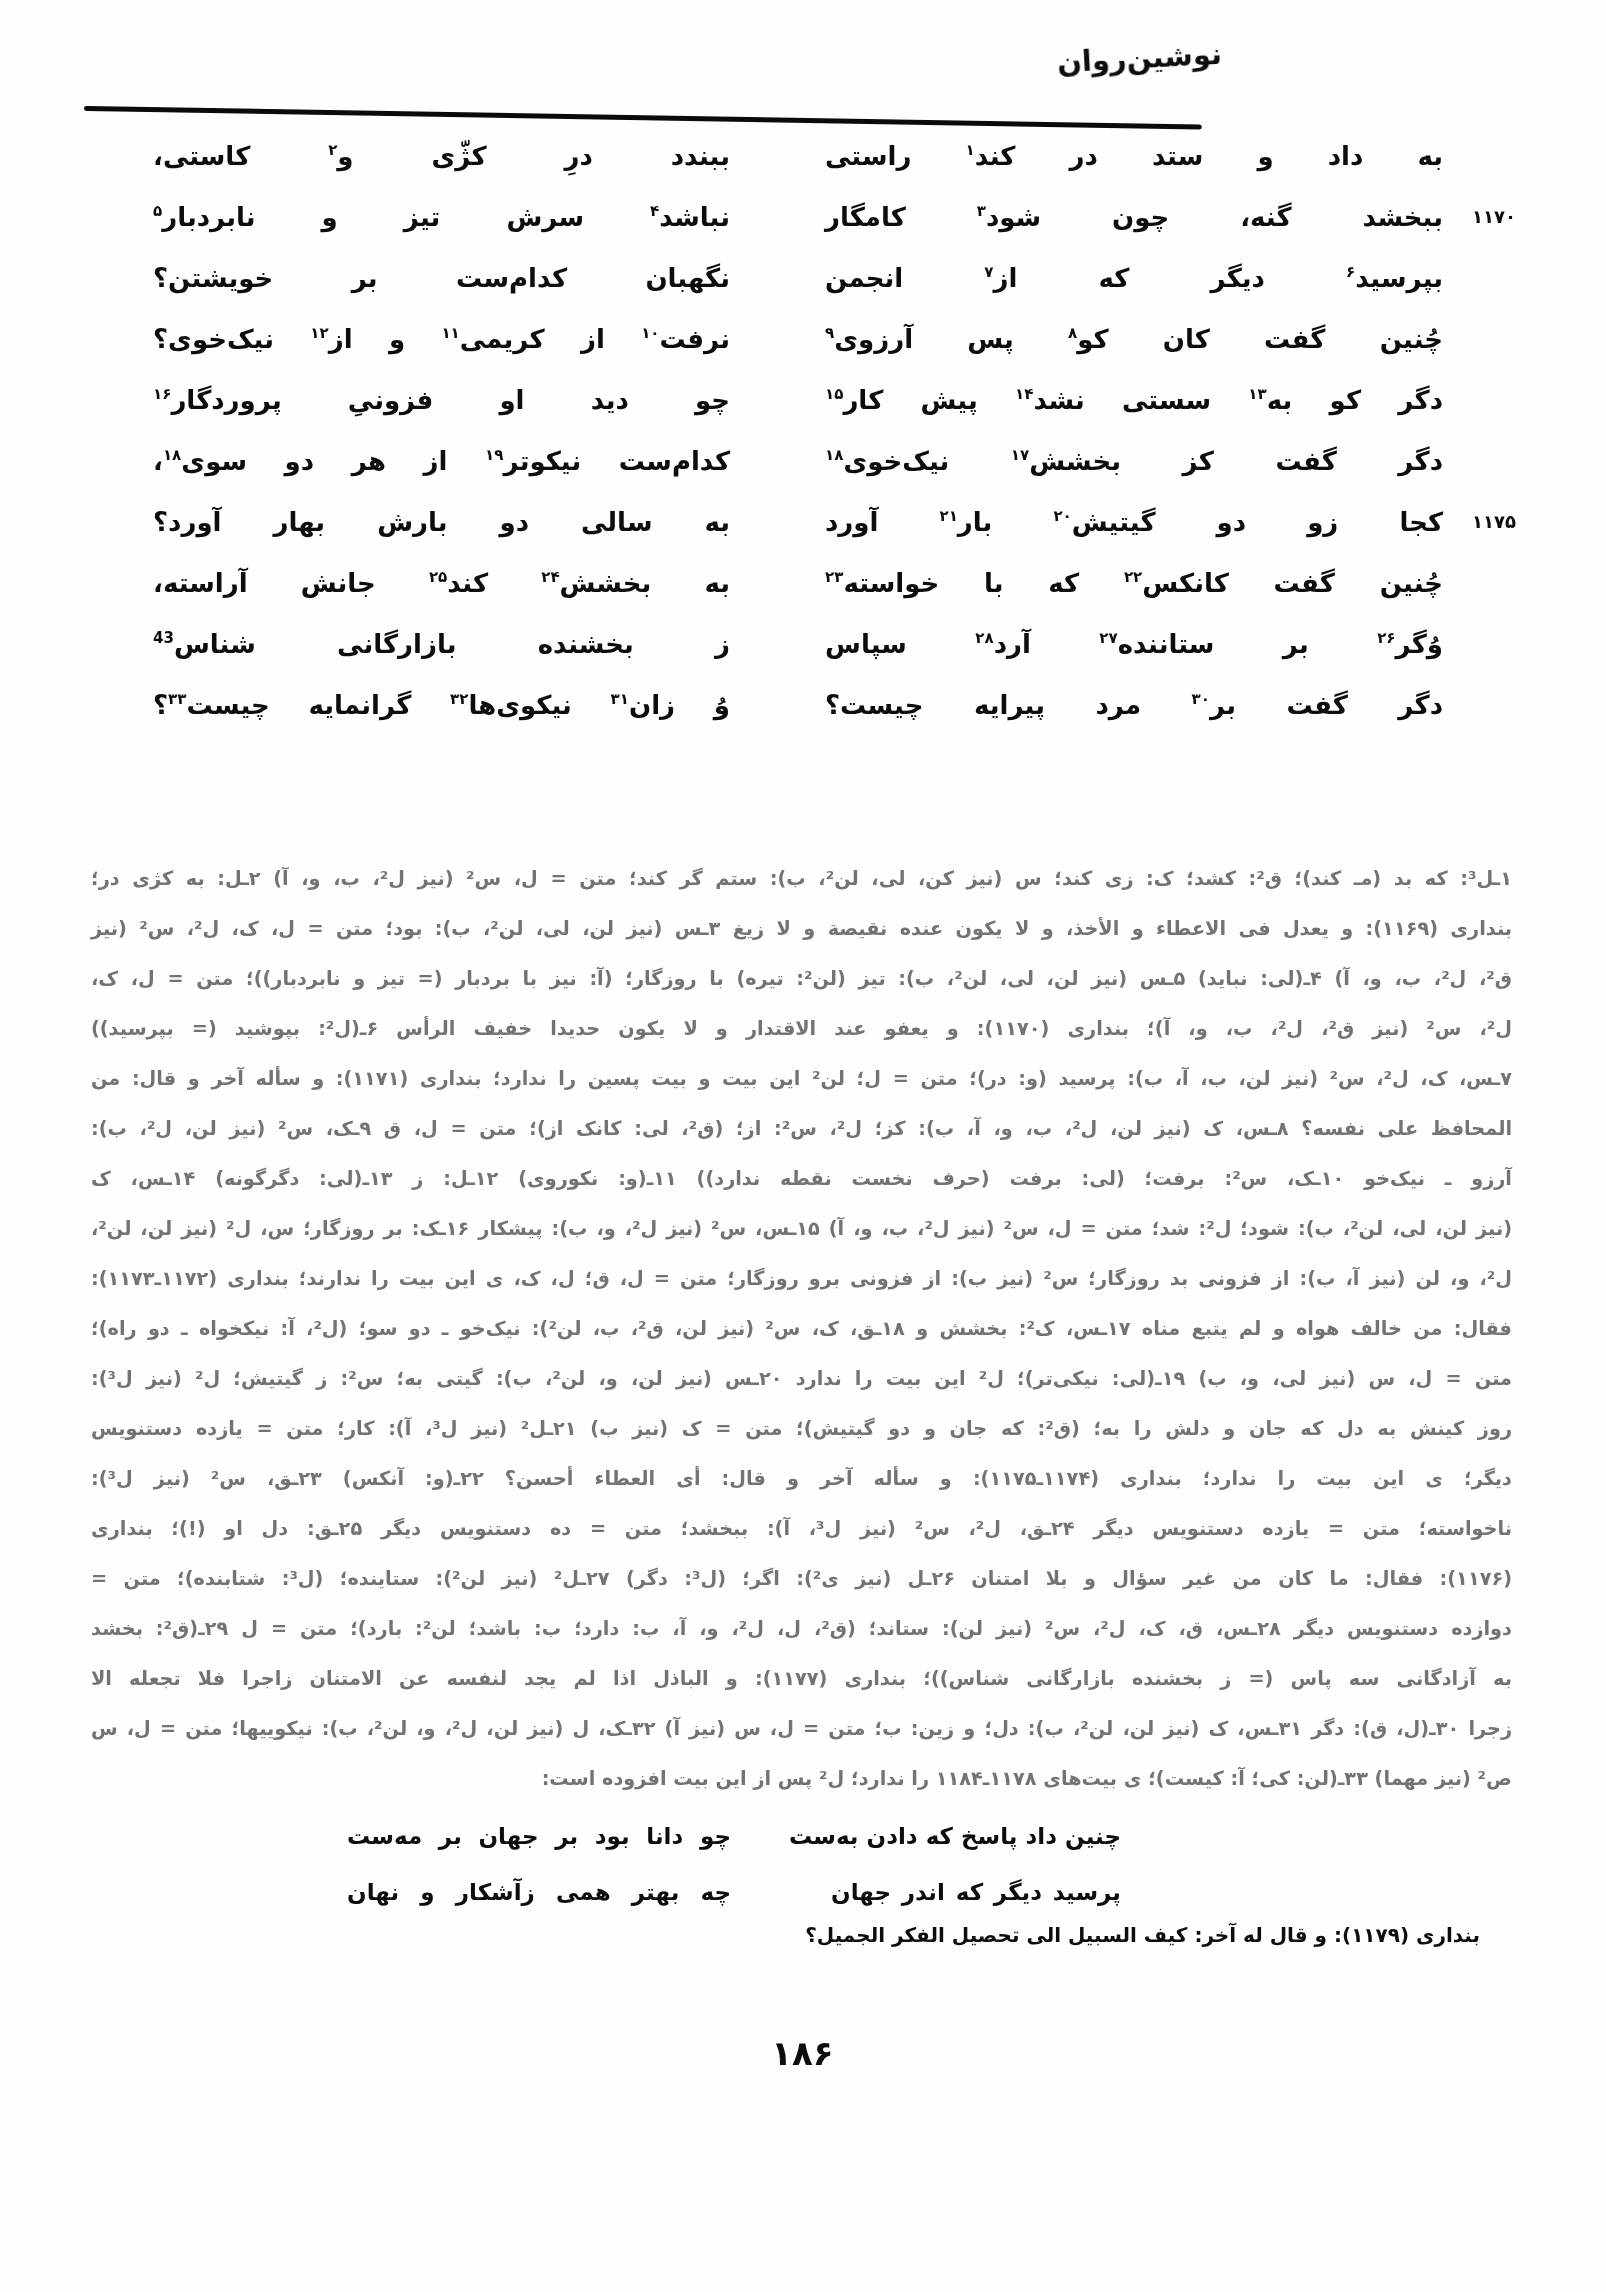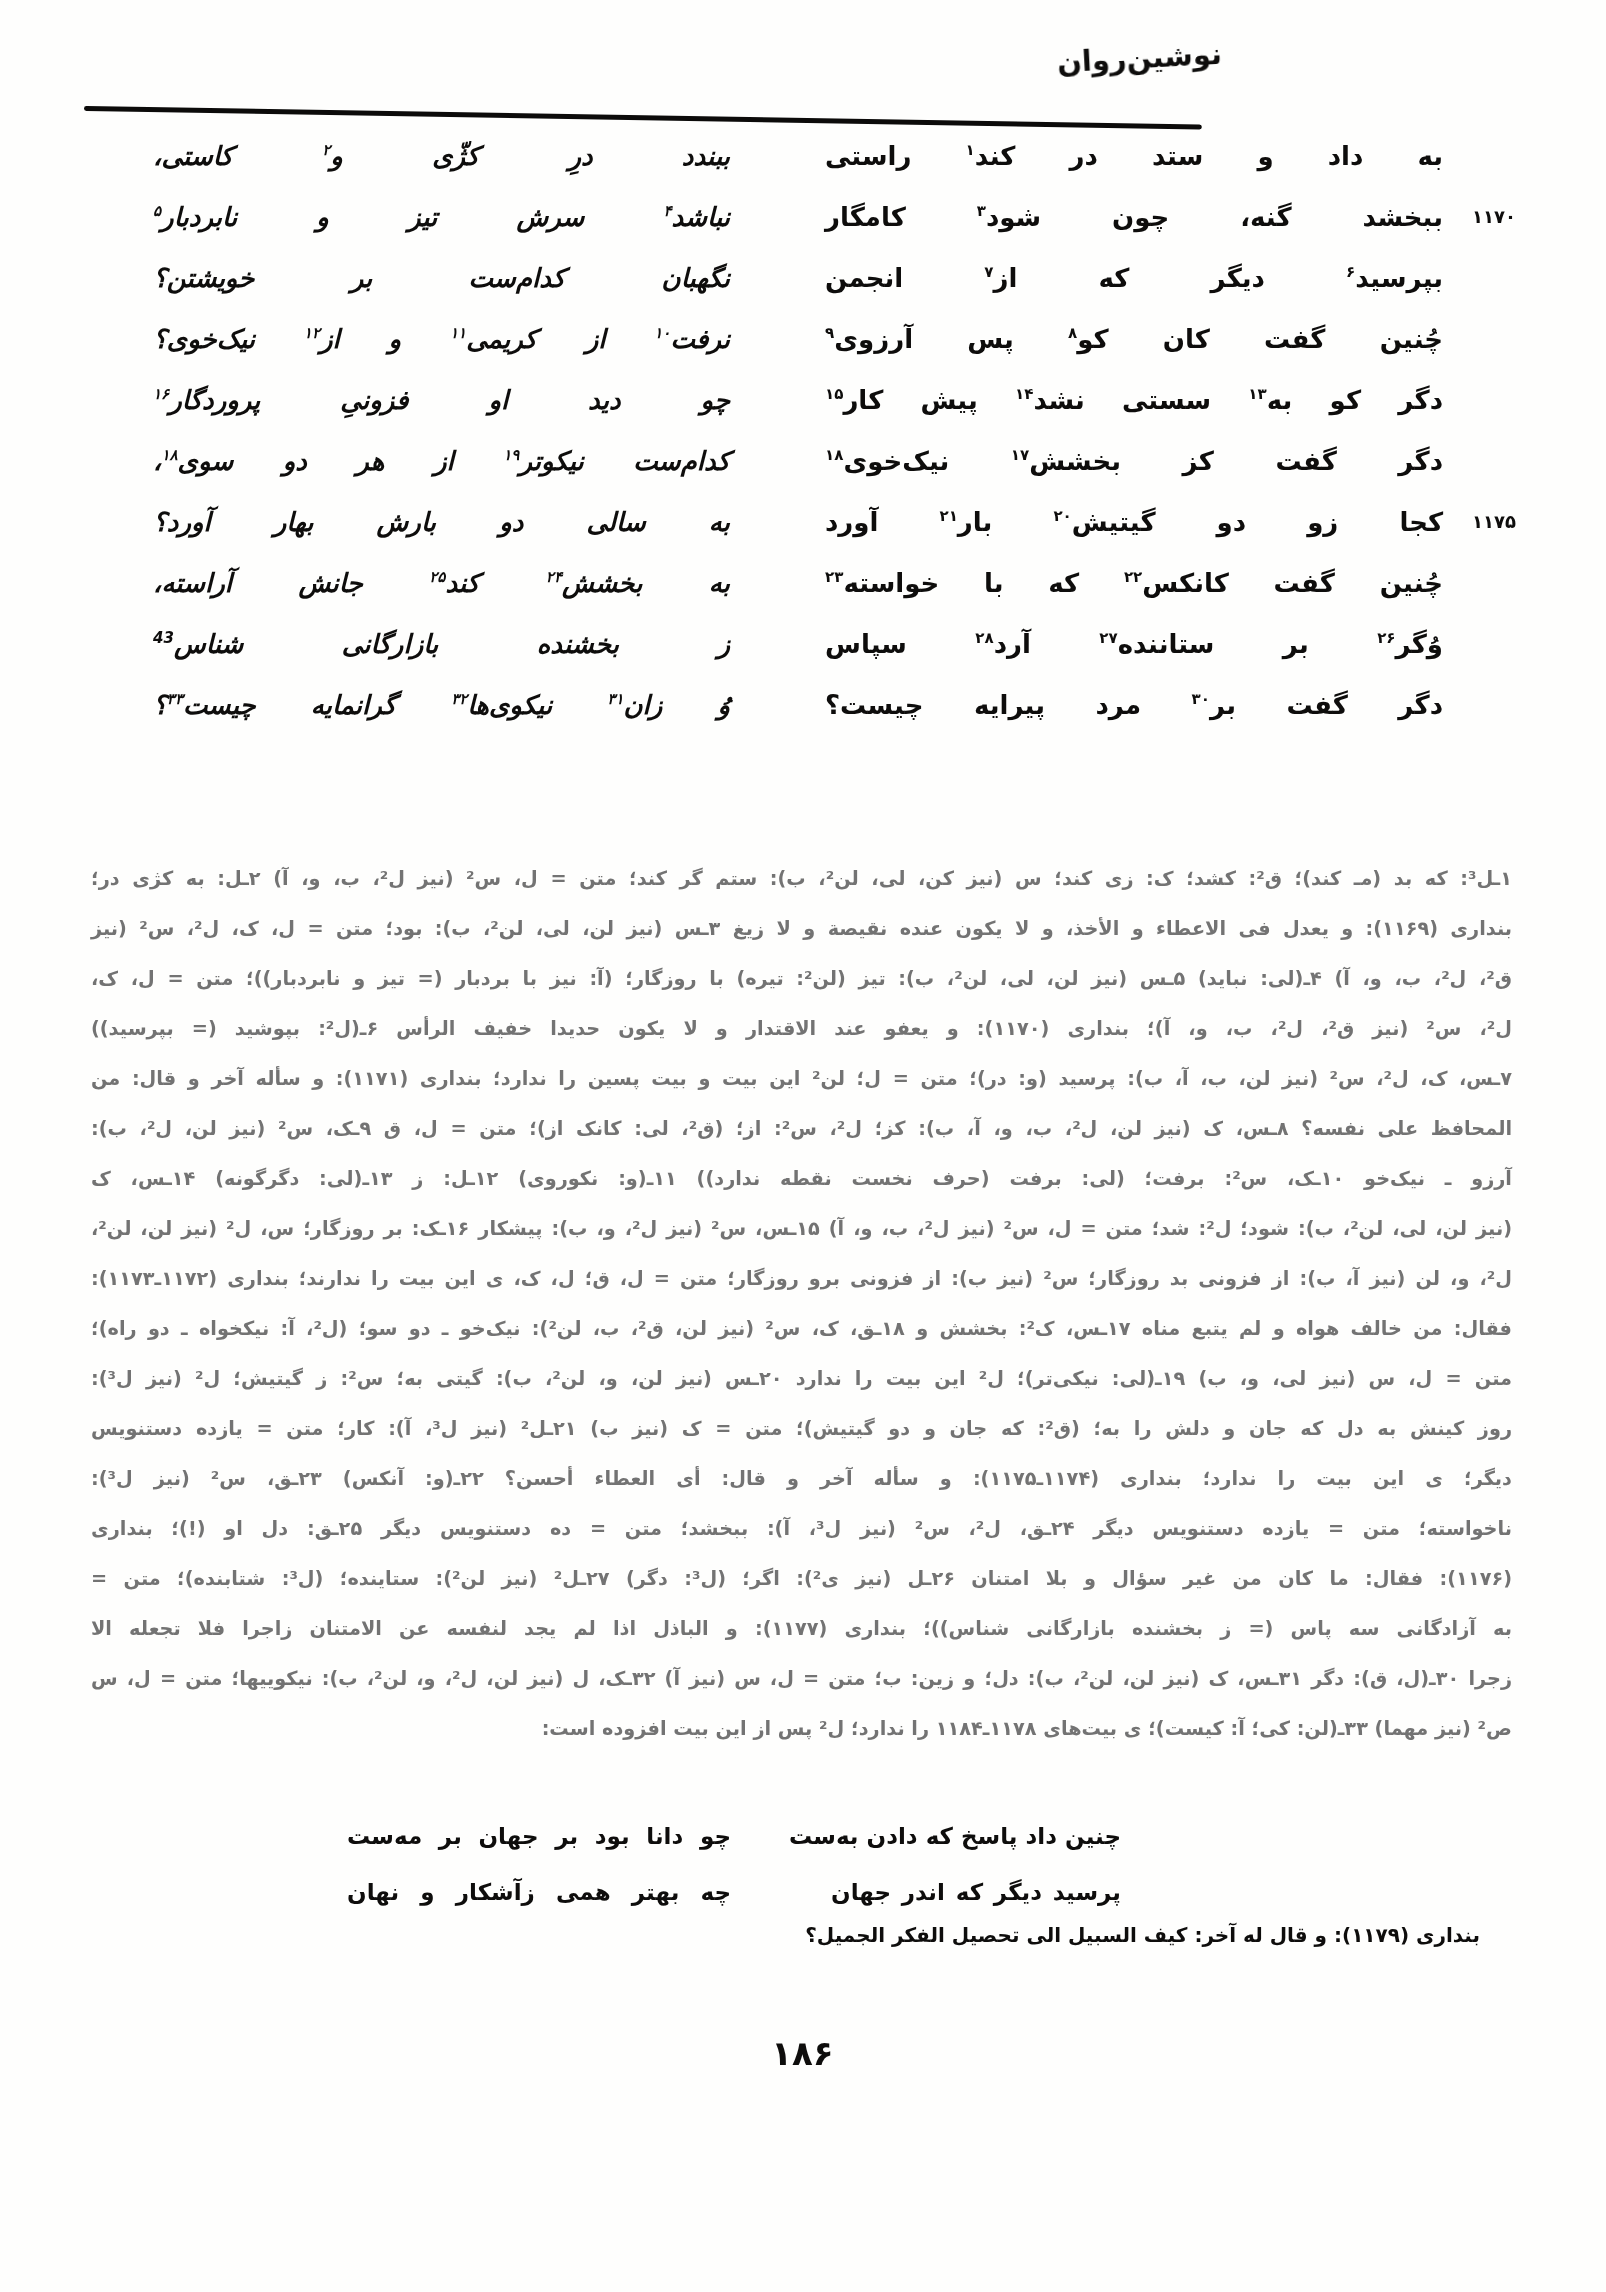--- a/index.html
+++ b/index.html
@@ -39,21 +39,21 @@
     width:73px;flex:0 0 auto;
     font-size:18px;font-weight:bold;text-align:right;
     padding-top:3.9px;
   }
   .hemi{
     text-align:justify;text-align-last:justify;
     overflow:visible;
   }
   .hemi sup{font-size:0.58em;font-weight:bold;line-height:0;}
   .hemi-a{width:618px;flex:0 0 auto;margin-left:95px;}
-  .hemi-b{width:577px;flex:0 0 auto;font-style:italic;}
+  .hemi-b{width:577px;flex:0 0 auto;}
   
   .apparatus{
     position:absolute;top:854px;left:92px;width:1421px;
     font-size:19.3px;font-weight:bold;color:#737373;
   }
   .fn-line{
     height:50px;line-height:50px;
     white-space:nowrap;
     text-align:justify;text-align-last:justify;
     filter:blur(0.3px);
@@ -150,20 +150,21 @@
     <div class="fn-line">المحافظ علی نفسه؟  ۸ـس، ک (نیز لن، ل²، ب، و، آ، ب): کز؛ ل²، س²: از؛ (ق²، لی: کانک از)؛ متن = ل، ق  ۹ـک، س² (نیز لن، ل²، ب):</div>
     <div class="fn-line">آرزو ـ نیک‌خو  ۱۰ـک، س²: برفت؛ (لی: برفت (حرف نخست نقطه ندارد))  ۱۱ـ(و: نکوروی)  ۱۲ـل: ز  ۱۳ـ(لی: دگرگونه)  ۱۴ـس، ک</div>
     <div class="fn-line">(نیز لن، لی، لن²، ب): شود؛ ل²: شد؛ متن = ل، س² (نیز ل²، ب، و، آ)  ۱۵ـس، س² (نیز ل²، و، ب): پیشکار  ۱۶ـک: بر روزگار؛ س، ل² (نیز لن، لن²،</div>
     <div class="fn-line">ل²، و، لن (نیز آ، ب): از فزونی بد روزگار؛ س² (نیز ب): از فزونی برو روزگار؛ متن = ل، ق؛ ل، ک، ی این بیت را ندارند؛ بنداری (۱۱۷۲ـ۱۱۷۳):</div>
     <div class="fn-line">فقال: من خالف هواه و لم یتبع مناه  ۱۷ـس، ک²: بخشش و  ۱۸ـق، ک، س² (نیز لن، ق²، ب، لن²): نیک‌خو ـ دو سو؛ (ل²، آ: نیکخواه ـ دو راه)؛</div>
     <div class="fn-line">متن = ل، س (نیز لی، و، ب)  ۱۹ـ(لی: نیکی‌تر)؛ ل² این بیت را ندارد  ۲۰ـس (نیز لن، و، لن²، ب): گیتی به؛ س²: ز گیتیش؛ ل² (نیز ل³):</div>
     <div class="fn-line">روز کینش به دل که جان و دلش را به؛ (ق²: که جان و دو گیتیش)؛ متن = ک (نیز ب)  ۲۱ـل² (نیز ل³، آ): کار؛ متن = یازده دستنویس</div>
     <div class="fn-line">دیگر؛ ی این بیت را ندارد؛ بنداری (۱۱۷۴ـ۱۱۷۵): و سأله آخر و قال: أی العطاء أحسن؟  ۲۲ـ(و: آنکس)  ۲۳ـق، س² (نیز ل³):</div>
     <div class="fn-line">ناخواسته؛ متن = یازده دستنویس دیگر  ۲۴ـق، ل²، س² (نیز ل³، آ): ببخشد؛ متن = ده دستنویس دیگر  ۲۵ـق: دل او (!)؛ بنداری</div>
     <div class="fn-line">(۱۱۷۶): فقال: ما کان من غیر سؤال و بلا امتنان  ۲۶ـل (نیز ی²): اگر؛ (ل³: دگر)  ۲۷ـل² (نیز لن²): ستاینده؛ (ل³: شتابنده)؛ متن =</div>
+    <div class="fn-line">دوازده دستنویس دیگر  ۲۸ـس، ق، ک، ل²، س² (نیز لن): ستاند؛ (ق²، ل، ل²، و، آ، ب: دارد؛ ب: باشد؛ لن²: بارد)؛ متن = ل  ۲۹ـ(ق²: بخشد</div>
     <div class="fn-line">به آزادگانی سه پاس (= ز بخشنده بازارگانی شناس))؛ بنداری (۱۱۷۷): و الباذل اذا لم یجد لنفسه عن الامتنان زاجرا فلا تجعله الا</div>
     <div class="fn-line">زجرا  ۳۰ـ(ل، ق): دگر  ۳۱ـس، ک (نیز لن، لن²، ب): دل؛ و زین: ب؛ متن = ل، س (نیز آ)  ۳۲ـک، ل (نیز لن، ل²، و، لن²، ب): نیکوییها؛ متن = ل، س</div>
     <div class="fn-line">ص² (نیز مهما)  ۳۳ـ(لن: کی؛ آ: کیست)؛ ی بیت‌های ۱۱۷۸ـ۱۱۸۴ را ندارد؛ ل² پس از این بیت افزوده است:</div>
   </div>
 
   <div class="added-verses">
     <div class="added-row">
       <div class="added-a">چنین داد پاسخ که دادن به‌ست</div>
       <div class="added-b">چو دانا بود بر جهان بر مه‌ست</div>
     </div>

